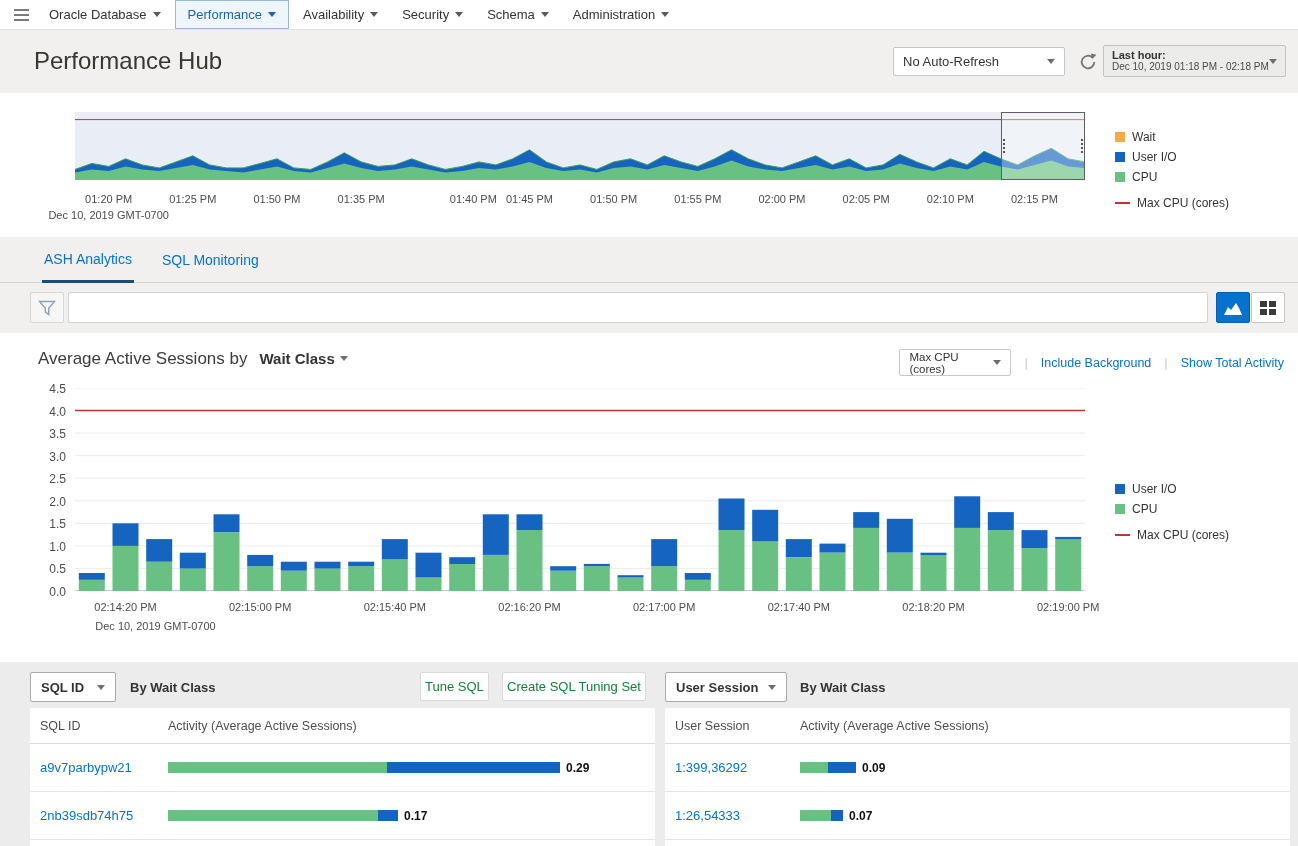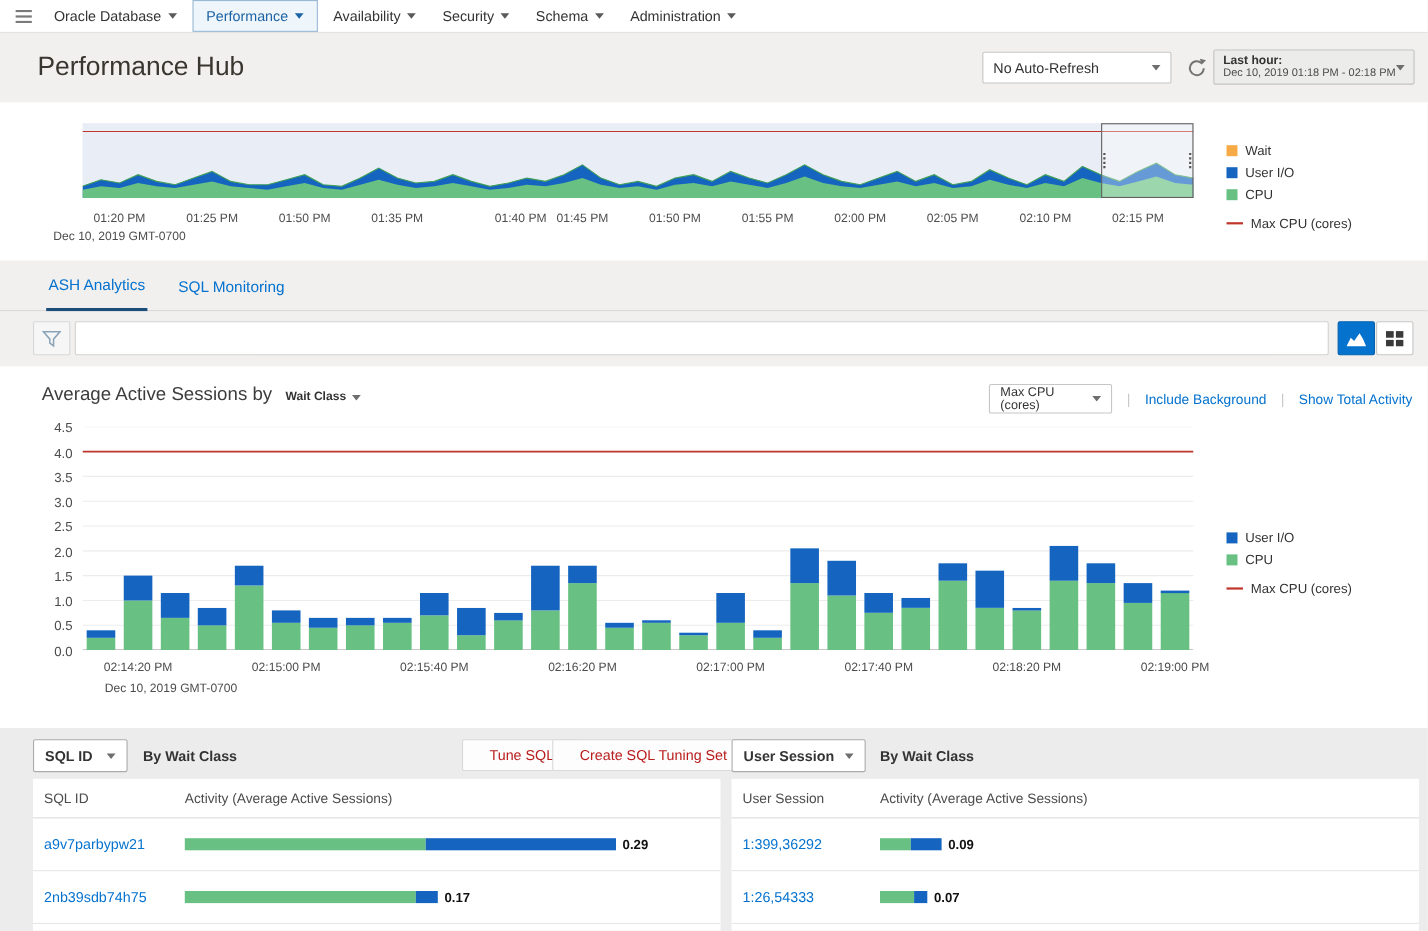--- a/index.html
+++ b/index.html
@@ -55,34 +55,34 @@
   .funnel-btn{position:absolute;left:30px;top:9px;width:34px;height:31px;background:#f6f6f6;border:1px solid #d8d8d8;border-radius:2px;display:flex;align-items:center;justify-content:center;cursor:pointer}
   .filter-input{position:absolute;left:68px;top:9px;width:1140px;height:31px;border:1px solid #d2d2d2;border-radius:2px;background:#fff;padding:0 8px;font-size:13px;font-family:"Liberation Sans",sans-serif}
   .view-btn{position:absolute;top:9px;width:34px;height:31px;display:flex;align-items:center;justify-content:center;cursor:pointer;border-radius:2px}
   .view-btn.chart{left:1216px;background:#0572ce;border:1px solid #0461b0}
   .view-btn.grid{left:1251px;background:#fff;border:1px solid #c6c6c6}
 
   
   .aas-card{position:absolute;top:333px;left:0;width:1298px;height:329px;background:#fff}
   .aas-title{position:absolute;left:38px;top:16px;display:flex;align-items:baseline;gap:12px}
   .aas-title .prefix{font-size:17px;color:#3c3c3c}
-  .aas-title .dim{font-size:11px;font-weight:bold;color:#333;display:flex;align-items:center;gap:5px;cursor:pointer}
+  .aas-title .dim{font-size:15px;font-weight:bold;color:#333;display:flex;align-items:center;gap:5px;cursor:pointer}
   .aas-controls{position:absolute;right:14px;top:16px;display:flex;align-items:center;gap:13px}
   .overlay-sel{width:112px;height:27px;font-size:11.5px}
   .sep{color:#c9c9c9;font-size:13px}
   .link{color:#0572ce;font-size:12.5px;cursor:pointer;white-space:nowrap}
   .yticks{position:absolute;left:36px;top:0;width:30px}
   .yticks span{position:absolute;right:0;font-size:12px;color:#4c4c4c}
   .bar-plot{position:absolute;left:75px;top:55px;width:1010px;height:203px}
 
   
   .bottom{position:absolute;top:662px;left:0;width:1298px;height:228px;background:#ececec}
   .selector-btn{position:absolute;top:10px;height:30px;background:#fff;border:1px solid #ababab;border-radius:2px;display:flex;align-items:center;justify-content:space-between;gap:8px;padding:0 10px;font-size:13px;font-weight:bold;color:#333;cursor:pointer}
   .by-label{position:absolute;top:10px;height:30px;display:flex;align-items:center;font-size:13px;font-weight:bold;color:#333}
-  .dis-btn{position:absolute;top:10px;height:29px;background:#fdfdfd;border:1px solid #d9d9d9;border-radius:2px;color:#b91c1c;font-size:13px;display:flex;align-items:center;justify-content:center;padding:0 24px;cursor:default;white-space:nowrap}
+  .dis-btn{position:absolute;top:10px;height:29px;background:#fdfdfd;border:1px solid #d9d9d9;border-radius:2px;color:#15803d;font-size:13px;display:flex;align-items:center;justify-content:center;padding:0 4px;cursor:default;white-space:nowrap}
   .dtable{position:absolute;top:46px;bottom:0;width:625px;background:#fff}
   .dtable.t-left{left:30px}
   .dtable.t-right{left:665px}
   .thead{position:relative;height:36px;border-bottom:1px solid #dcdcdc;font-size:12.5px;color:#4d4d4d}
   .thead .c1{position:absolute;left:10px;top:11px}
   .t-left .c2{position:absolute;left:138px;top:11px}
   .t-right .c2{position:absolute;left:135px;top:11px}
   .trow{position:relative;height:48px;border-bottom:1px solid #e7e7e7}
   .row-id{position:absolute;left:10px;top:16px;color:#0572ce;font-size:13px;cursor:pointer;text-decoration:none}
   .row-activity{position:absolute;top:50%;transform:translateY(-50%);display:flex;align-items:center}

